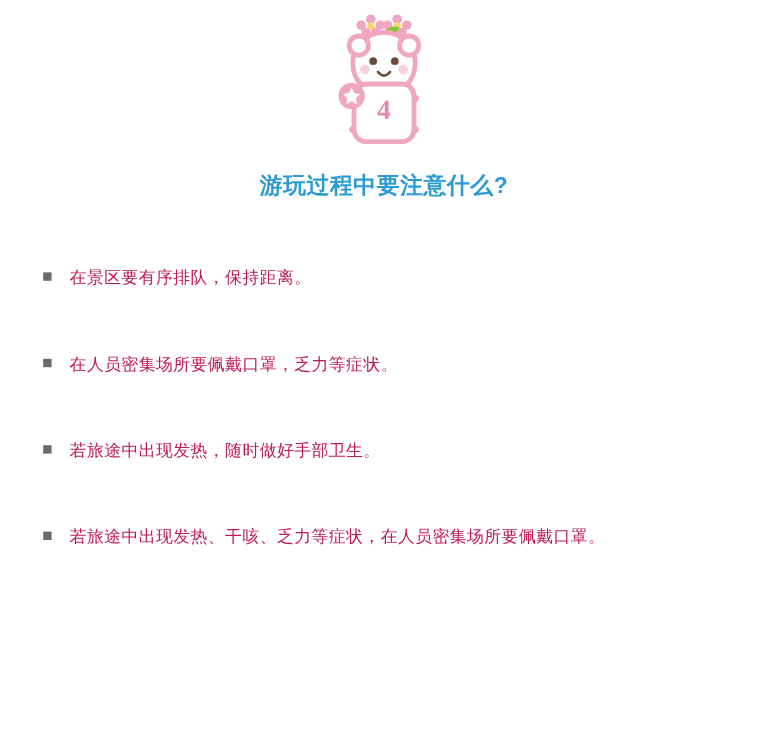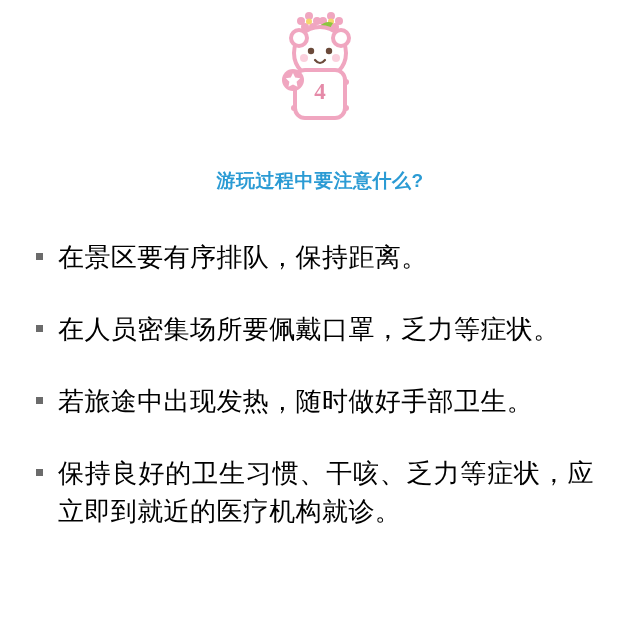--- a/index.html
+++ b/index.html
@@ -44,33 +44,33 @@
     font-family: "Liberation Serif", serif;
   }
 
   
   .heading {
     text-align: center;
     color: #2b9bd4;
     font-size: 19px;
     font-weight: bold;
     letter-spacing: 0.5px;
-    margin-top: 40px;
+    margin-top: 14px;
   }
 
   
   .list {
     margin: 44px 0 0 0;
     padding: 0 46px 0 58px;
     list-style: none;
   }
   .list-item {
     position: relative;
-    color: #000000;
-    font-size: 26px;
+    color: #be185d;
+    font-size: 14px;
     line-height: 38px;
     letter-spacing: 0.4px;
     margin-bottom: 34px;
     text-align: justify;
   }
   .list-item:last-child {
     margin-bottom: 0;
   }
   .bullet-icon {
     position: absolute;
@@ -144,17 +144,17 @@
     <li class="list-item">
       <span class="bullet-icon"></span>
       <span>在人员密集场所要佩戴口罩，乏力等症状。</span>
     </li>
     <li class="list-item">
       <span class="bullet-icon"></span>
       <span>若旅途中出现发热，随时做好手部卫生。</span>
     </li>
     <li class="list-item">
       <span class="bullet-icon"></span>
-      <span>保持良好的卫生习惯、干咳、乏力等症状，应立即到就近的医疗机构就诊。</span>
+      <span>若旅途中出现发热、干咳、乏力等症状，在人员密集场所要佩戴口罩。</span>
     </li>
   </ul>
 
 </div>
 
 </body></html>

